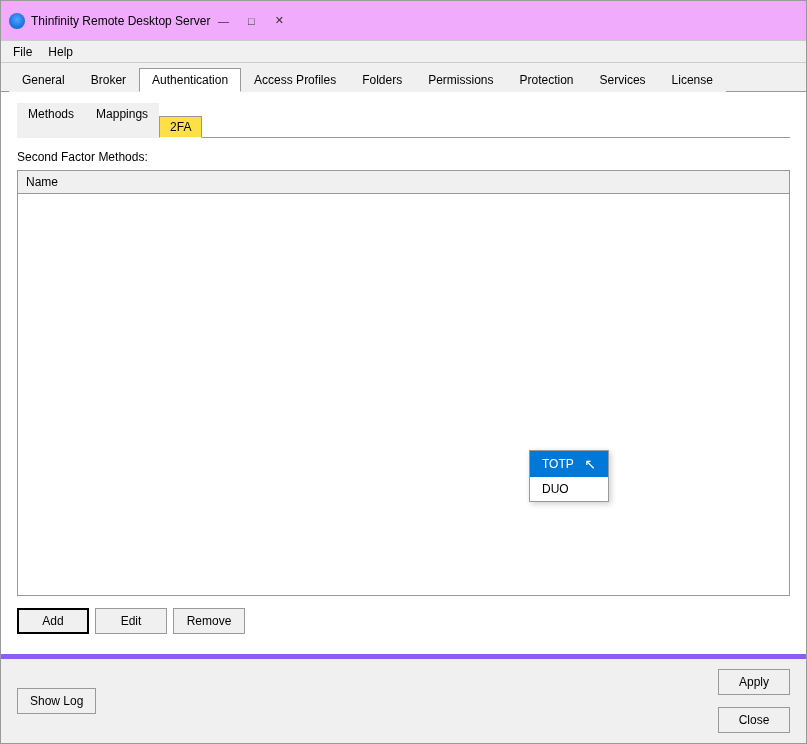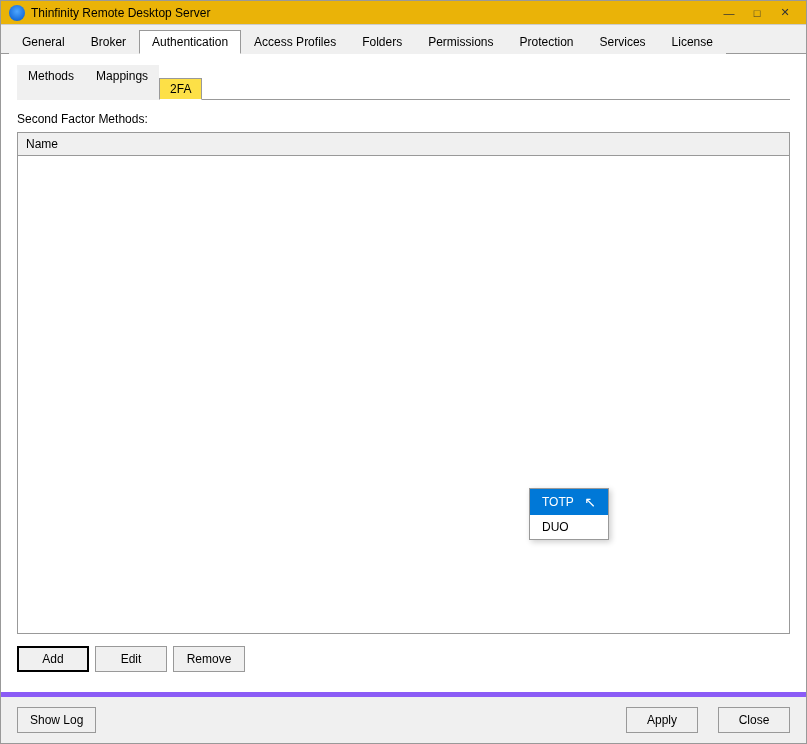--- a/index.html
+++ b/index.html
@@ -15,27 +15,26 @@
     .window {
       width: 807px;
       height: 744px;
       background: #f0f0f0;
       border: 1px solid #999;
       box-shadow: 2px 2px 8px rgba(0,0,0,0.3);
       display: flex;
       flex-direction: column;
     }
     .title-bar {
-      background: #eab308;
-      height: 24px;
+      background: #f0abfc;
+      height: 40px;
       display: flex;
       align-items: center;
       padding: 0 8px;
       border-bottom: 1px solid #ccc;
-      justify-content: space-between;
     }
     .title-bar-left {
       display: flex;
       align-items: center;
       gap: 6px;
     }
     .app-icon {
       width: 16px;
       height: 16px;
       background: radial-gradient(circle at 50% 40%, #4da6ff, #0055cc);
@@ -195,21 +194,22 @@
     .footer {
       background: #f0f0f0;
       border-top: 5px solid #8b5cf6;
       padding: 10px 16px;
       display: flex;
       justify-content: space-between;
       align-items: center;
     }
     .footer-right {
       display: flex;
-      gap: 20px;
+      gap: 12px;
+      flex-direction: column;
     }
     .dropdown-popup {
       position: absolute;
       background: #fff;
       border: 1px solid #999;
       box-shadow: 2px 2px 6px rgba(0,0,0,0.2);
       z-index: 100;
       min-width: 80px;
     }
     .dropdown-item {
@@ -238,20 +238,24 @@
       <div class="app-icon"></div>
       <span class="title-bar-title">Thinfinity Remote Desktop Server</span>
     </div>
     <div class="title-bar-controls">
       <button class="title-bar-btn">—</button>
       <button class="title-bar-btn">□</button>
       <button class="title-bar-btn close">✕</button>
     </div>
   </div>
 
+  <div class="menu-bar">
+    <span class="menu-item">File</span>
+    <span class="menu-item">Help</span>
+  </div>
 
   <div class="tabs-main">
     <span class="tab-main">General</span>
     <span class="tab-main">Broker</span>
     <span class="tab-main active">Authentication</span>
     <span class="tab-main">Access Profiles</span>
     <span class="tab-main">Folders</span>
     <span class="tab-main">Permissions</span>
     <span class="tab-main">Protection</span>
     <span class="tab-main">Services</span>

